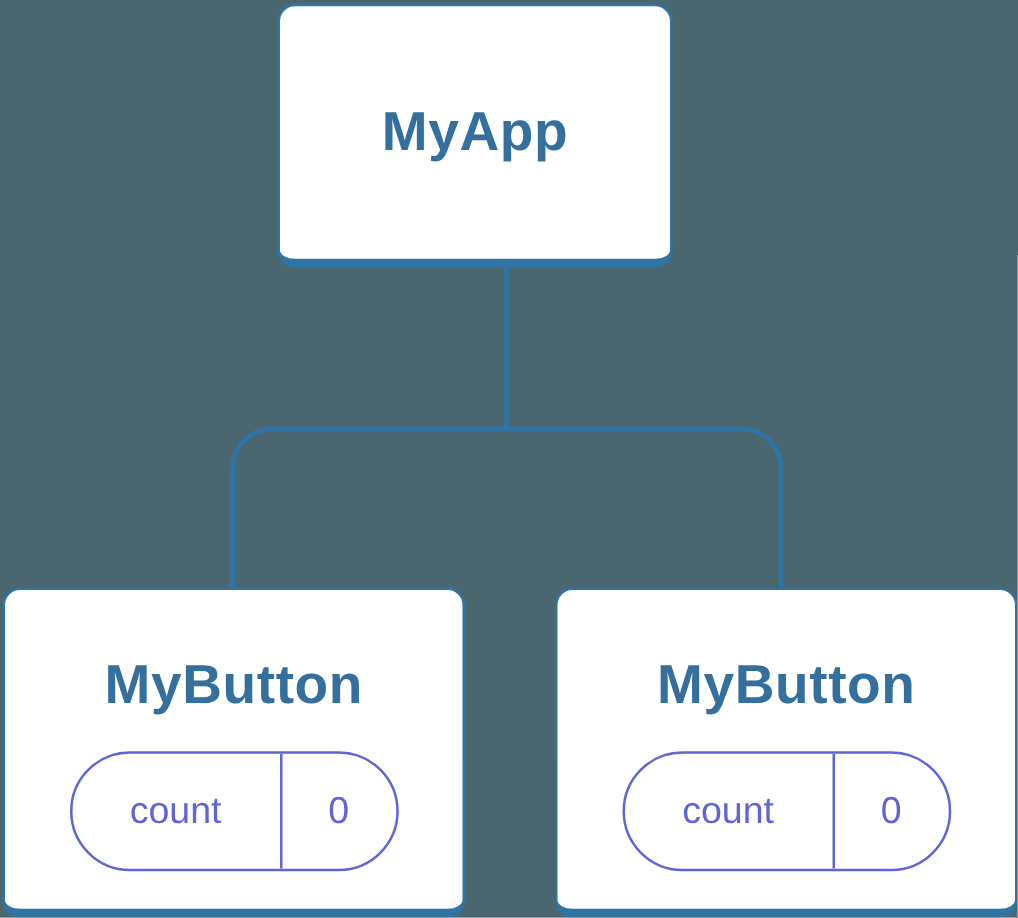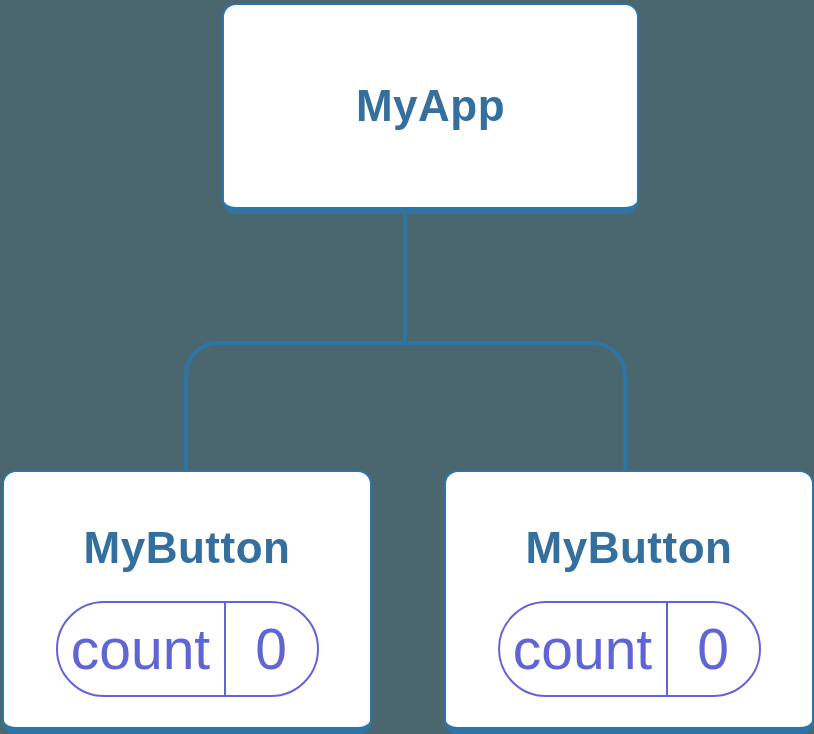--- a/index.html
+++ b/index.html
@@ -42,21 +42,21 @@
   
   .card {
     position: absolute;
     background: var(--card-background);
     border: 2px solid var(--card-border);
     border-bottom: 7px solid var(--card-border);
     border-radius: 14px;
   }
   .card-root {
     left: 222px; top: 3px;
-    width: 417px; height: 211px;
+    width: 316px; height: 211px;
     display: flex;
     align-items: center;
     justify-content: center;
   }
   .card-child {
     top: 470px;
     width: 370px; height: 264px;
     display: flex;
     flex-direction: column;
     align-items: center;
@@ -78,21 +78,21 @@
   
   .pill {
     margin-top: 29px;
     width: 263px; height: 96px;
     border: 2.5px solid var(--state);
     border-radius: 48px;
     display: flex;
     align-items: stretch;
     overflow: hidden;
     color: var(--state);
-    font-size: 57px;
+    font-size: 30px;
     font-weight: 400;
   }
   .pill-key {
     width: 168px;
     border-right: 2.5px solid var(--state);
     display: flex;
     align-items: center;
     justify-content: center;
   }
   .pill-value {

